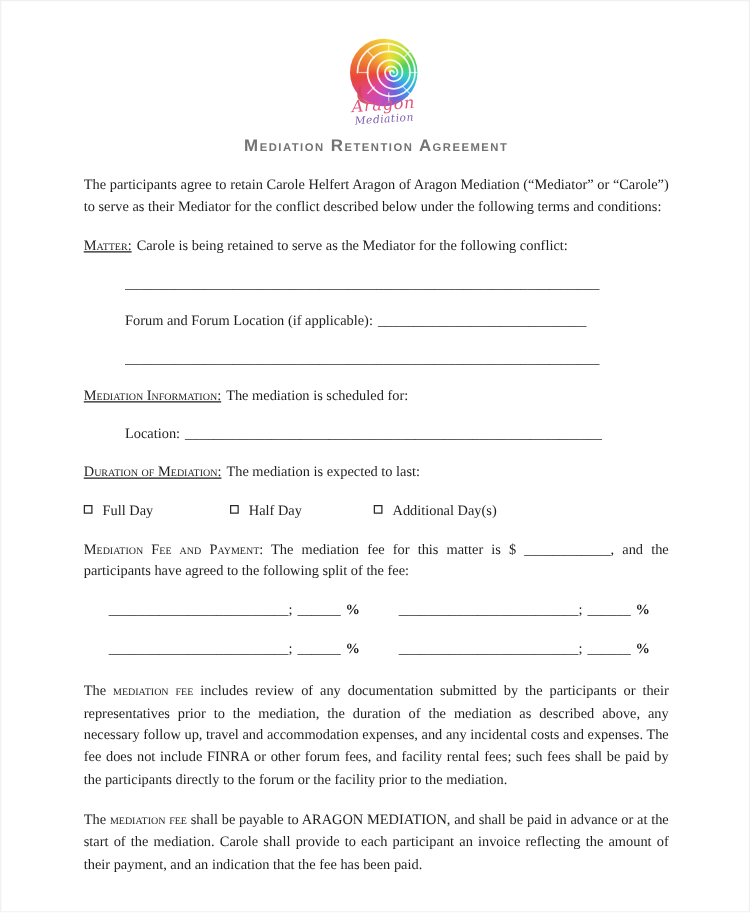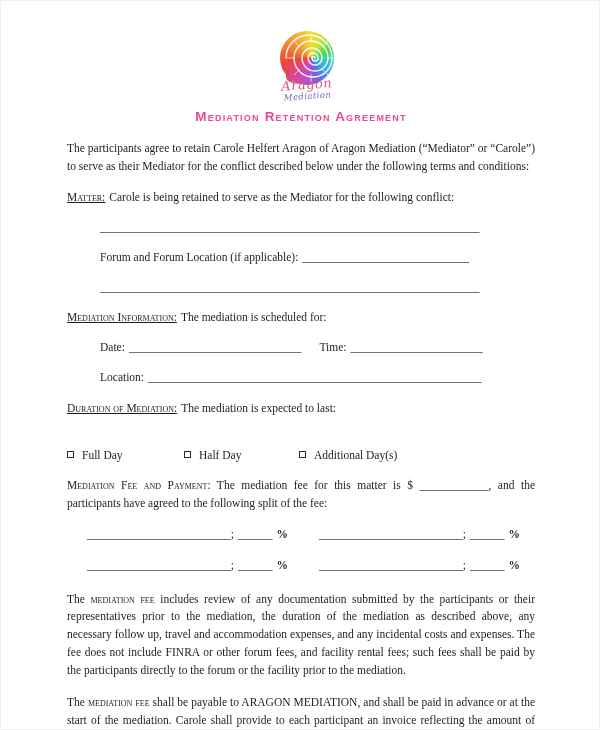--- a/index.html
+++ b/index.html
@@ -39,38 +39,38 @@
 
   
   .title {
     margin-top: 6px;
     text-align: center;
     font-family: "Liberation Sans", sans-serif;
     font-variant: small-caps;
     font-weight: 600;
     font-size: 13.5px;
     letter-spacing: 1.2px;
-    color: #ec4899;
+    color: #737373;
   }
 
   
   .para { margin-top: 13px; }
   .j { text-align: justify; }
   .sc { font-variant: small-caps; }
   .sc.lblgap { margin-right: 4px; text-decoration: underline; }
   .row { margin-top: 12px; white-space: nowrap; overflow: hidden; }
   .indent { margin-left: 33px; }
   .blank { letter-spacing: 0; color: #1e1e1e; }
   .lbl { margin-right: 4px; }
   .time-lbl { margin-left: 18px; margin-right: 4px; }
   .address-hint { margin-left: 52px; margin-top: -3px; line-height: 1.2; }
 
   
   .cb-row { margin-top: 13px; display: flex; }
-  .cb { white-space: nowrap; margin-top: 16px; }
+  .cb { white-space: nowrap; }
   .cb:nth-child(1) { width: 117px; }
   .cb:nth-child(2) { width: 115px; }
   .box {
     display: inline-block; width: 7px; height: 7px;
     border: 1.2px solid #2a2a2a; margin-right: 8px;
     vertical-align: 0.5px; background: #fff;
   }
 
   
   .split-row { display: flex; margin-top: 13px; margin-left: 20px; }
@@ -119,23 +119,20 @@
 
   <div class="row indent">
     <span class="lbl">Forum and Forum Location (if applicable):</span><span class="blank">_____________________________</span>
   </div>
   <div class="row indent">
     <span class="blank">__________________________________________________________________</span>
   </div>
 
   <p class="para"><span class="sc lblgap">Mediation Information:</span><span>The mediation is scheduled for:</span></p>
 
-  <div class="row indent">
-    <span class="lbl">Date:</span><span class="blank">______________________________</span><span class="time-lbl">Time:</span><span class="blank">_______________________</span>
-  </div>
 
   <div class="row indent">
     <span class="lbl">Location:</span><span class="blank">__________________________________________________________</span>
   </div>
 
   <p class="para"><span class="sc lblgap">Duration of Mediation:</span><span>The mediation is expected to last:</span></p>
 
   <div class="cb-row">
     <span class="cb"><span class="box"></span><span>Full Day</span></span>
     <span class="cb"><span class="box"></span><span>Half Day</span></span>

